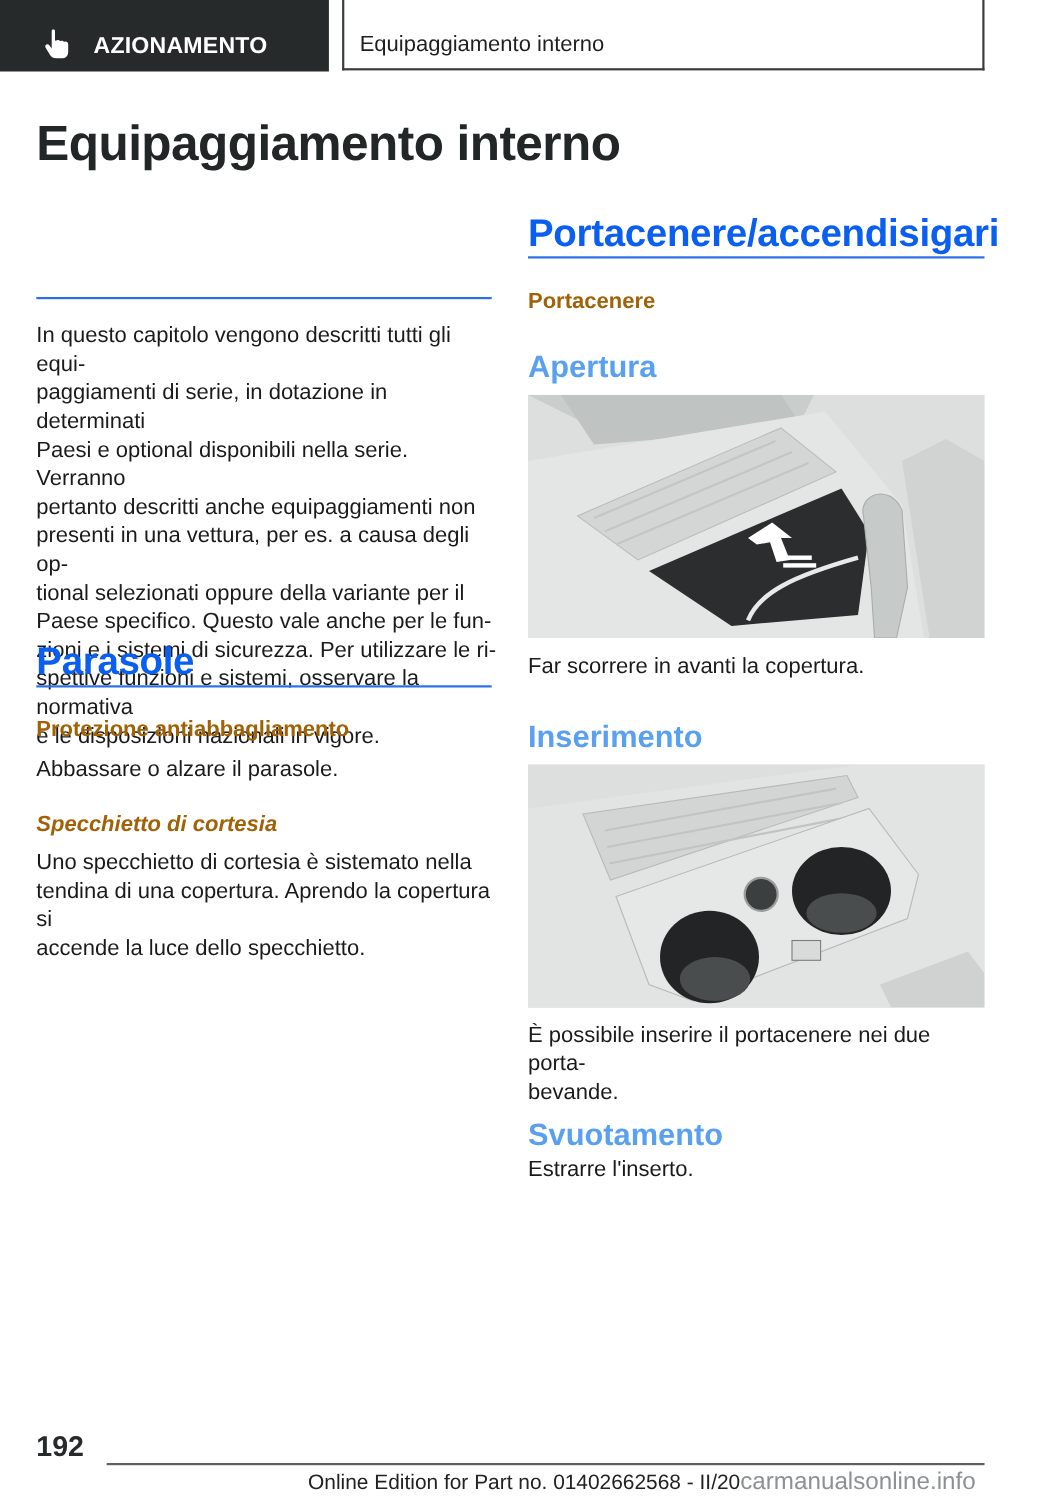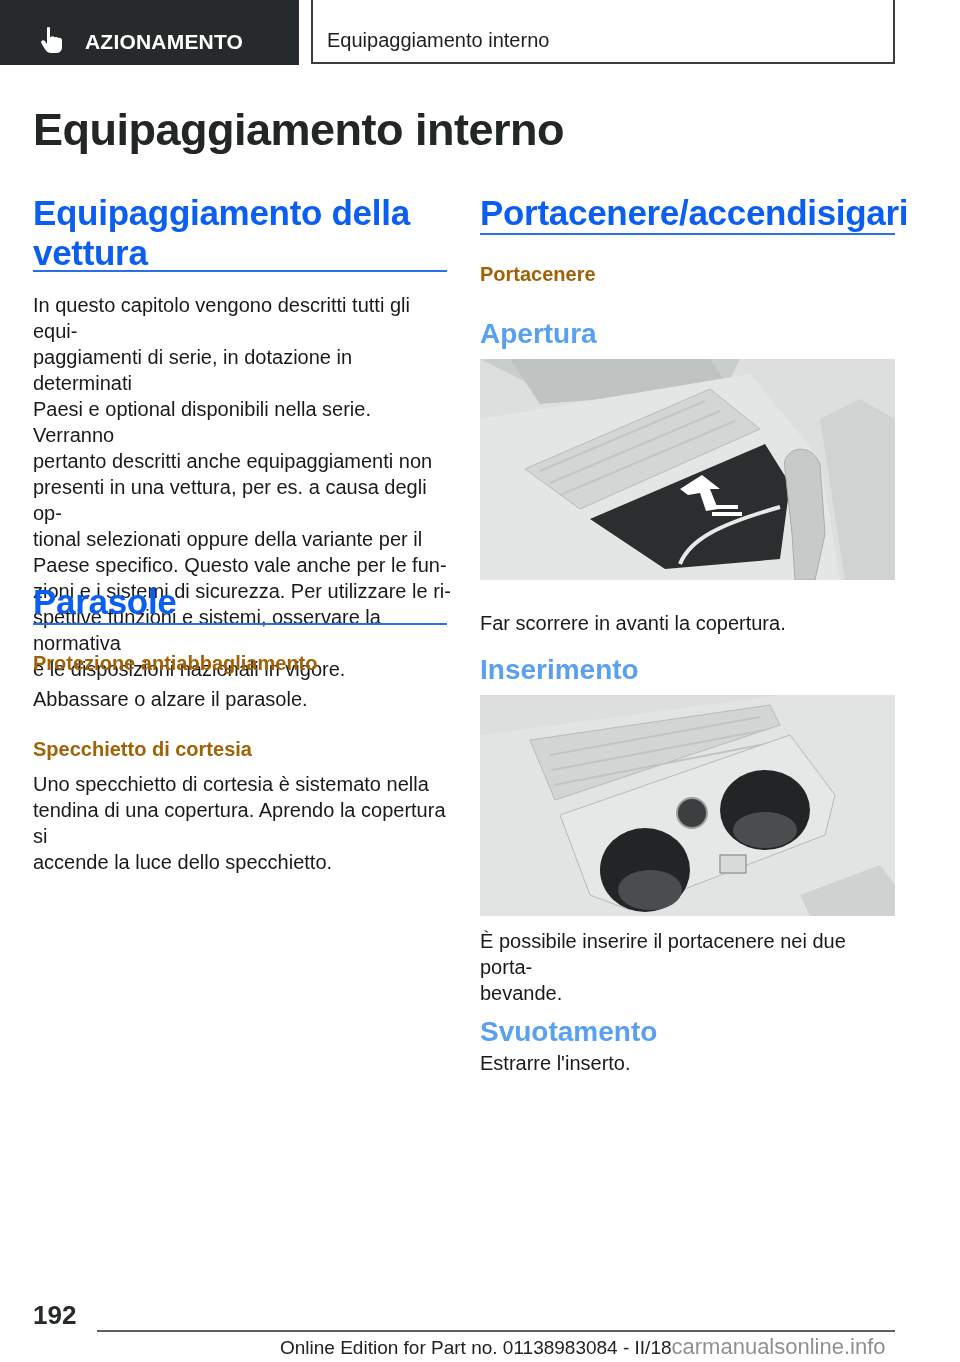--- a/index.html
+++ b/index.html
@@ -82,40 +82,39 @@
       <path d="M7 2 C7 0.5 10 0.5 10 2 L10 11 L12 10.5 C13 10 14 10.5 14.5 11.3 L16 11 C17 10.8 17.8 11.3 18 12 L19.5 11.8 C21 11.8 22 12.8 22 14.5 L22 21 C22 25 19.5 27 16 27 L11 27 C8.5 27 7 26 5.5 24 L1.5 17.5 C0.8 16.3 1.2 15 2.2 14.5 C3.2 14 4.4 14.4 5 15.3 L7 18 Z" fill="#ffffff"></path>
     </svg>
     <span class="label">AZIONAMENTO</span>
   </div>
   <div class="hdr-crumb">
     <span class="label">Equipaggiamento interno</span>
   </div>
 
   <div class="page-title">Equipaggiamento interno</div>
 
-  <div class="h1" style="left:33px; top:193px; width:420px;">Equipaggiamento della vettura</div>
   <div class="h1-rule" style="left:33px; top:270px; width:414px;"></div>
   <div class="body" style="left:33px; top:292px; width:420px;">In questo capitolo vengono descritti tutti gli equi-
 paggiamenti di serie, in dotazione in determinati
 Paesi e optional disponibili nella serie. Verranno
 pertanto descritti anche equipaggiamenti non
 presenti in una vettura, per es. a causa degli op-
 tional selezionati oppure della variante per il
 Paese specifico. Questo vale anche per le fun-
 zioni e i sistemi di sicurezza. Per utilizzare le ri-
 spettive funzioni e sistemi, osservare la normativa
 e le disposizioni nazionali in vigore.</div>
 
   <div class="h1" style="left:33px; top:582px;">Parasole</div>
   <div class="h1-rule" style="left:33px; top:623px; width:414px;"></div>
 
   <div class="h2" style="left:33px; top:652px;">Protezione antiabbagliamento</div>
   <div class="body" style="left:33px; top:686px; width:420px;">Abbassare o alzare il parasole.</div>
 
-  <div class="h2" style="left:33px; top:738px;">Specchietto di cortesia</div>
+  <div class="h2" style="left:33px; top:738px;font-style:italic;">Specchietto di cortesia</div>
   <div class="body" style="left:33px; top:771px; width:420px;">Uno specchietto di cortesia è sistemato nella
 tendina di una copertura. Aprendo la copertura si
 accende la luce dello specchietto.</div>
 
   <div class="h1" style="left:480px; top:193px; white-space:nowrap;">Portacenere/accendisigari</div>
   <div class="h1-rule" style="left:480px; top:233px; width:415px;"></div>
 
   <div class="h2" style="left:480px; top:263px;">Portacenere</div>
   <div class="h3" style="left:480px; top:318px;">Apertura</div>
 
@@ -129,21 +128,21 @@
       <path d="M60 112 L225 42 M70 124 L240 52 M80 136 L255 62" stroke="#c2c6c5" stroke-width="2"></path>
       <path d="M110 160 L285 85 L310 125 L300 200 L185 210 Z" fill="#2b2d2e"></path>
       <path d="M200 205 C210 180 240 165 300 148" stroke="#e8eaea" stroke-width="4" fill="none"></path>
       <path d="M200 130 L222 116 L240 130 L230 130 L238 150 L226 152 L220 134 L208 136 Z" fill="#ffffff"></path>
       <rect x="228" y="146" width="30" height="4" fill="#ffffff"></rect>
       <rect x="232" y="153" width="30" height="4" fill="#ffffff"></rect>
       <path d="M305 110 C300 90 330 80 340 105 L345 175 L335 221 L315 221 L312 175 Z" fill="#c6cac9" stroke="#a9adac"></path>
       <path d="M340 60 L380 40 L415 60 L415 221 L365 221 Z" fill="#d0d3d2"></path>
     </svg>
   </div>
-  <div class="body" style="left:480px; top:593px; width:415px;margin-top:17px;">Far scorrere in avanti la copertura.</div>
+  <div class="body" style="left:480px; top:593px; width:415px;">Far scorrere in avanti la copertura.</div>
 
   <div class="h3" style="left:480px; top:654px;">Inserimento</div>
 
   <div class="figure" style="top:695px;">
     <svg width="415" height="221" viewBox="0 0 415 221">
       <rect width="415" height="221" fill="#dcdfde"></rect>
       <path d="M0 40 L300 0 L415 0 L415 221 L0 221 Z" fill="#e2e4e3"></path>
       <path d="M50 45 L290 10 L300 30 L75 105 Z" fill="#d2d5d4" stroke="#b6bab9"></path>
       <path d="M70 60 L280 22 M72 75 L285 35 M74 90 L290 48" stroke="#c0c4c3" stroke-width="2"></path>
       <path d="M80 120 L310 40 L355 100 L345 140 L150 215 L110 200 Z" fill="#e6e8e7" stroke="#b6bab9"></path>
@@ -158,15 +157,15 @@
   </div>
   <div class="body" style="left:480px; top:928px; width:415px;">È possibile inserire il portacenere nei due porta-
 bevande.</div>
 
   <div class="h3" style="left:480px; top:1016px;">Svuotamento</div>
   <div class="body" style="left:480px; top:1050px; width:415px;">Estrarre l'inserto.</div>
 
   <div class="page-num">192</div>
   <div class="foot-rule"></div>
   <div class="foot-text">
-    <span>Online Edition for Part no. 01138983084 - II/18</span><span class="wm">carmanualsonline.info</span>
+    <span>Online Edition for Part no. 01402662568 - II/20</span><span class="wm">carmanualsonline.info</span>
   </div>
 </div>
 
 </body></html>

